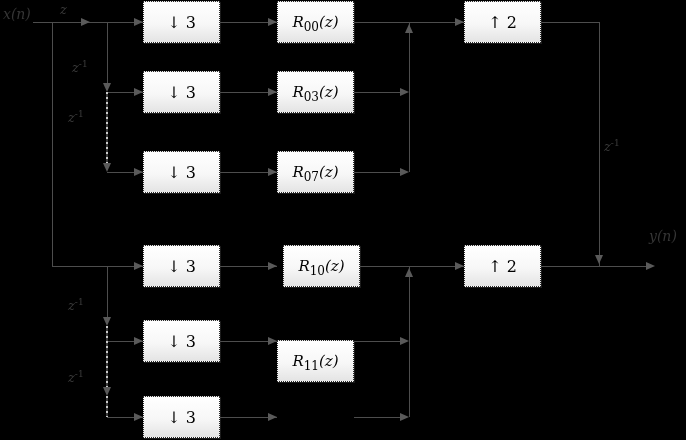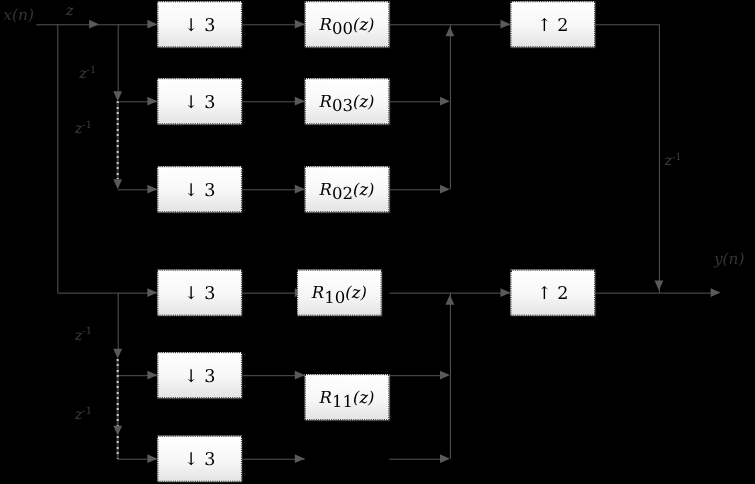--- a/index.html
+++ b/index.html
@@ -5,21 +5,21 @@
   html,body{margin:0;padding:0;background:#000;}
   #stage{position:relative;width:686px;height:440px;background:#000;overflow:hidden;
          font-family:"DejaVu Serif", serif;}
   
   .box{position:absolute;width:77px;height:42px;box-sizing:border-box;
        background:linear-gradient(180deg,#ffffff 0%,#f7f7f7 55%,#e4e4e4 100%);
        border:1px dotted #2b2b2b;display:flex;align-items:center;justify-content:center;
        color:#000;font-size:16px;box-shadow:1px 1px 0 rgba(80,80,80,.35);}
   .box .fl{font-size:15px;white-space:nowrap;}
   .box i{font-style:italic;}
-  .box sub{font-size:15px;line-height:0;}
+  .box sub{font-size:12px;line-height:0;}
   
   .hl{position:absolute;height:1px;background:#4d4d4d;}
   .vl{position:absolute;width:1px;background:#4d4d4d;}
   .vl.dotted{width:2px;margin-left:-1px;
        background:repeating-linear-gradient(180deg,#c9c9c9 0 2px,#3a3a3a 2px 5px);}
   
   .ar{position:absolute;width:0;height:0;}
   .ar.right{border-top:4px solid transparent;border-bottom:4px solid transparent;border-left:9px solid #5a5a5a;}
   .ar.down{border-left:4px solid transparent;border-right:4px solid transparent;border-top:9px solid #5a5a5a;}
   .ar.up{border-left:4px solid transparent;border-right:4px solid transparent;border-bottom:9px solid #5a5a5a;}
@@ -111,23 +111,23 @@
       <span>↓ 3</span>
     </div>
 
   <div class="box" style="left:277px;top:1px">
       <span class="fl"><i>R</i><sub>00</sub><i>(z)</i></span>
     </div>
   <div class="box" style="left:277px;top:71px">
       <span class="fl"><i>R</i><sub>03</sub><i>(z)</i></span>
     </div>
   <div class="box" style="left:277px;top:151px">
-      <span class="fl"><i>R</i><sub>02</sub><i>(z)</i></span>
+      <span class="fl"><i>R</i><sub>07</sub><i>(z)</i></span>
     </div>
-  <div class="box" style="left:270px;top:245px">
+  <div class="box" style="left:283px;top:245px">
       <span class="fl"><i>R</i><sub>10</sub><i>(z)</i></span>
     </div>
   <div class="box" style="left:277px;top:340px">
       <span class="fl"><i>R</i><sub>11</sub><i>(z)</i></span>
     </div>
 
   <div class="box" style="left:464px;top:1px">
       <span>↑ 2</span>
     </div>
   <div class="box" style="left:464px;top:245px">

